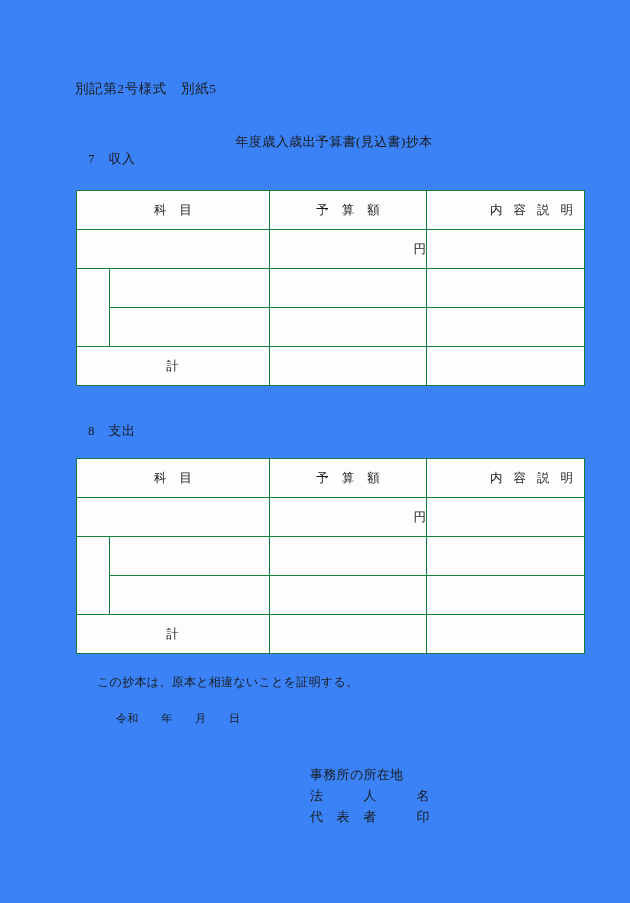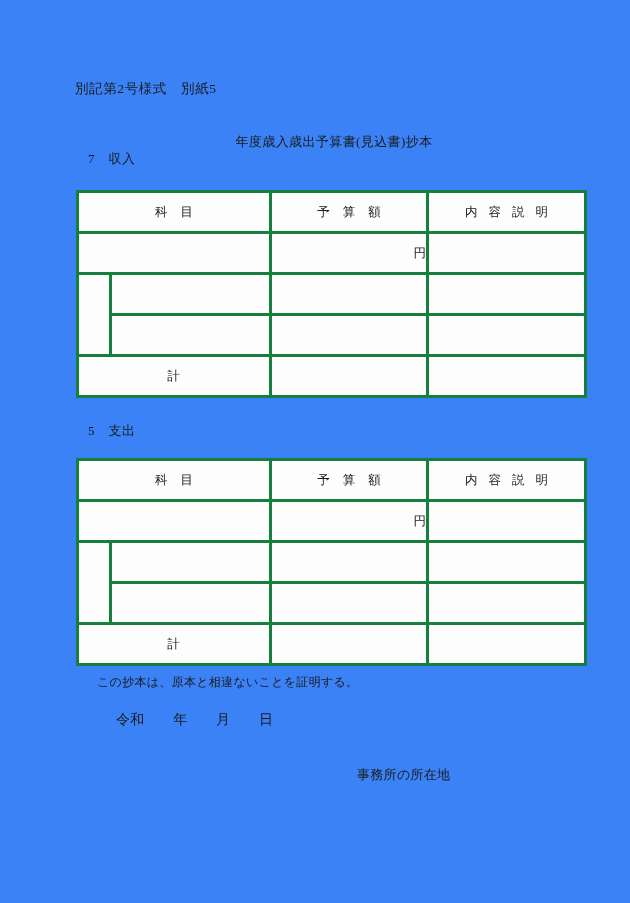--- a/index.html
+++ b/index.html
@@ -60,40 +60,40 @@
     left: 76px;
     width: 475px;
     border-collapse: collapse;
     table-layout: fixed;
     font-size: 12.5px;
   }
   #table-income { top: 190px; }
   #table-expense { top: 458px; }
 
   .budget-table td {
-    border: 3px solid #15803d;
+    border: 1px solid #15803d;
     padding: 0;
     height: 38px;
     vertical-align: middle;
     background: #fdfdfd;
   }
 
   .col-item    { width: 160px; }
   .col-subitem { width: 33px; }
   .col-amount  { width: 157px; }
   .col-desc    { width: 158px; }
 
   .hdr-cell {
     text-align: center;
     letter-spacing: 13px;
     text-indent: 13px;
     font-size: 12.5px;
     height: 40px;
   }
-  .hdr-desc { letter-spacing: 11px; text-indent: 11px; }
+  .hdr-desc { letter-spacing: 11px; text-indent: 11px; text-align: right; }
 
   .unit-cell {
     text-align: right;
     padding-right: 12px;
     vertical-align: top;
     padding-top: 9px;
     font-size: 12.5px;
   }
 
   .total-cell {
@@ -111,37 +111,36 @@
     left: 97px;
     top: 674px;
     font-size: 12px;
     letter-spacing: 0.3px;
   }
 
   .date-line {
     position: absolute;
     left: 116px;
     top: 711px;
-    font-size: 14px;
+    font-size: 11px;
     white-space: pre;
     letter-spacing: 0.3px;
   }
 
   
   .signature-block {
     position: absolute;
     left: 310px;
     top: 764px;
     font-size: 13px;
   }
   .sig-line {
     white-space: pre;
     line-height: 21px;
     letter-spacing: 0.3px;
-    margin-left: 47px;
   }
   .sig-spaced { letter-spacing: 0.3px; }
 </style>
 </head>
 <body>
 
 <div class="page">
 
   <div class="form-header">別記第2号様式　別紙5</div>
 
@@ -179,21 +178,21 @@
         <td class="blank-cell"></td>
       </tr>
       <tr>
         <td class="total-cell" colspan="2">計</td>
         <td class="blank-cell"></td>
         <td class="blank-cell"></td>
       </tr>
     </tbody>
   </table>
 
-  <div class="section-heading" id="sec2-heading">5　支出</div>
+  <div class="section-heading" id="sec2-heading">8　支出</div>
 
   <table class="budget-table" id="table-expense">
     <colgroup>
       <col class="col-subitem">
         <col class="col-item">
       <col class="col-amount">
         <col class="col-desc">
     </colgroup>
     <tbody>
       <tr>
@@ -224,15 +223,17 @@
       </tr>
     </tbody>
   </table>
 
   <div class="certify-text">この抄本は、原本と相違ないことを証明する。</div>
 
   <div class="date-line">令和　　年　　月　　日</div>
 
   <div class="signature-block">
     <div class="sig-line">事務所の所在地</div>
+    <div class="sig-line sig-spaced">法　　　人　　　名</div>
+    <div class="sig-line sig-spaced">代　表　者　　　印</div>
   </div>
 
 </div>
 
 </body></html>

